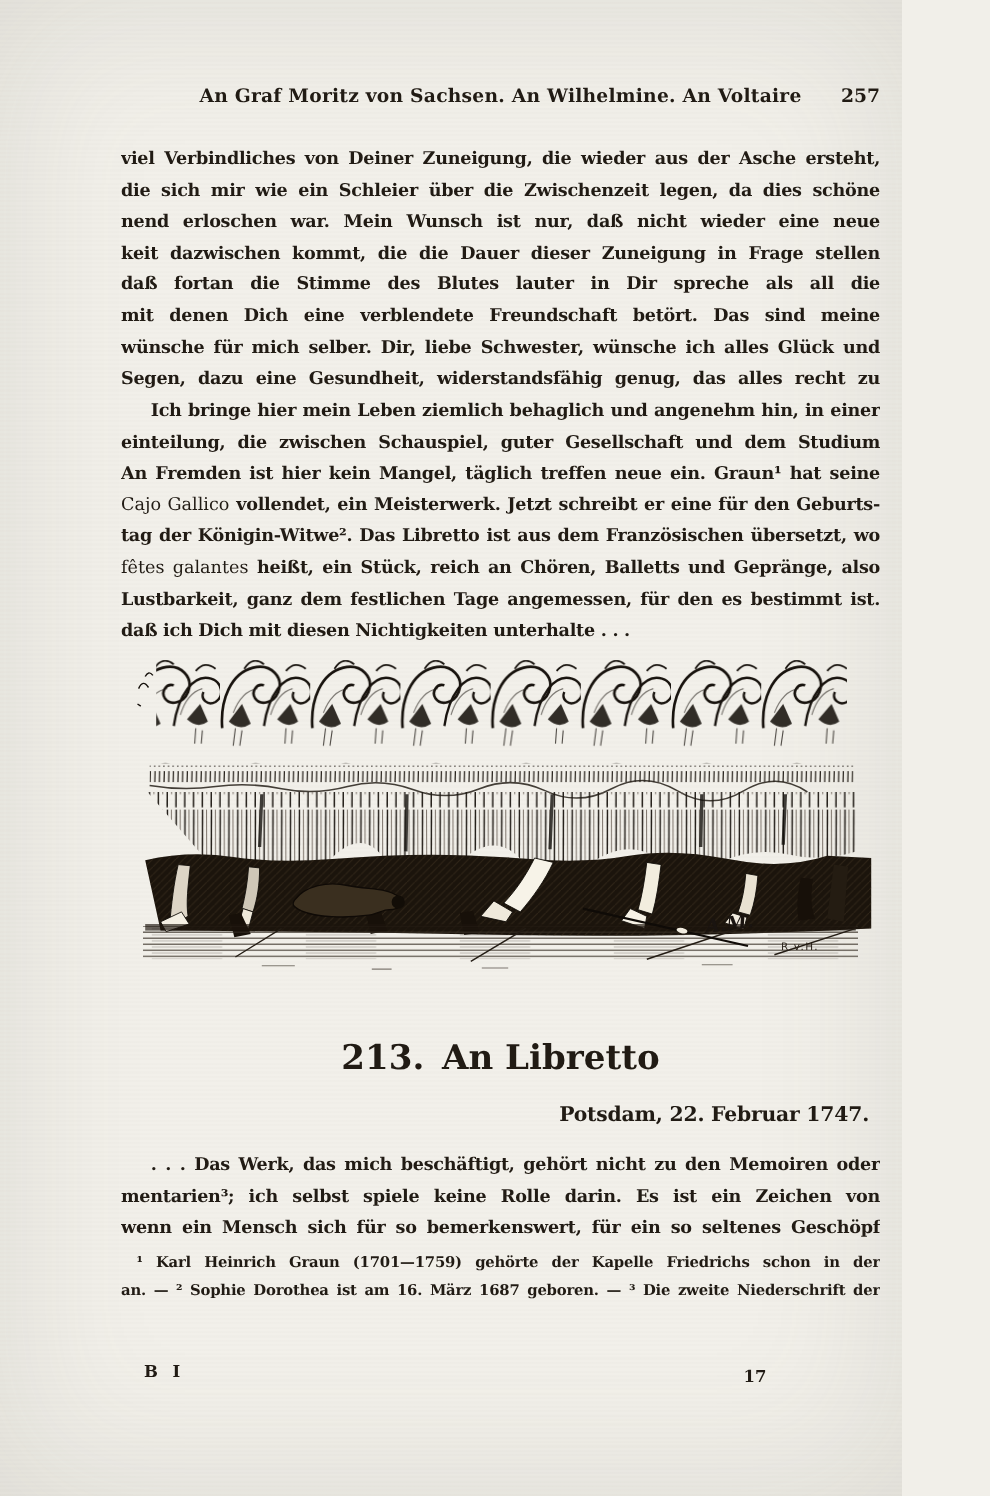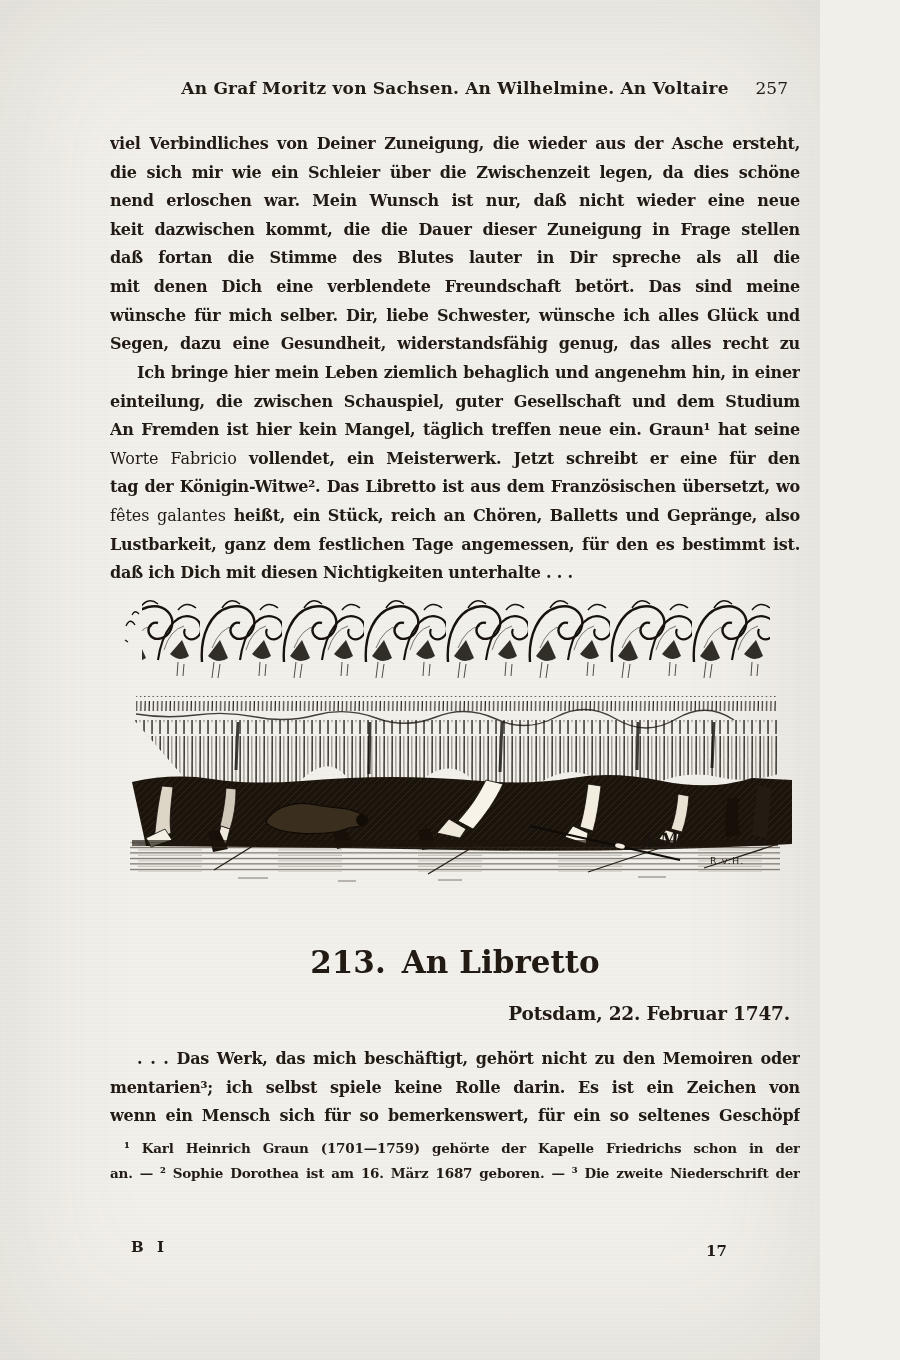--- a/index.html
+++ b/index.html
@@ -6,21 +6,21 @@
   body{width:900px;height:1360px;font-family:"DejaVu Serif",serif;color:#211b14;
        background:#f1efe9;}
   #page{position:relative;width:820px;height:1360px;overflow:hidden;
         background-color:#f2f0ea;
         background-image:repeating-linear-gradient(0deg, rgba(60,50,40,0.012) 0 2px, rgba(0,0,0,0) 2px 4px);
         box-shadow:inset 0 0 140px rgba(95,90,78,.14);}
   .abs{position:absolute;}
   
   #runhead{top:78px;left:110px;width:690px;height:22px;font-size:17px;font-weight:700;}
   #runhead .title{position:absolute;left:0;right:0;text-align:center;letter-spacing:.2px;}
-  #runhead .pgno{position:absolute;right:12px;top:0;font-weight:400;font-size:17px;}
+  #runhead .pgno{position:absolute;right:0;top:0;font-weight:700;font-size:17px;}
   
   .col{left:110px;width:690px;font-size:16px;font-weight:700;letter-spacing:-.25px;}
   .line{height:28.6px;line-height:28.6px;overflow:hidden;}
   .j{text-align:justify;text-align-last:justify;}
   .indent{text-indent:27px;}
   .antiqua{font-weight:400;letter-spacing:0;}
   #para1{top:130px;}
   #para2{top:359px;}
   #para3{top:1045px;}
   
@@ -29,21 +29,21 @@
   #heading{top:944px;left:110px;width:690px;text-align:center;font-size:31px;font-weight:700;}
   #heading .num{margin-right:16px;}
   #dateline{top:1003px;left:110px;width:690px;text-align:right;padding-right:10px;
             box-sizing:border-box;font-size:18.5px;font-weight:700;letter-spacing:-.2px;}
   
   #footnotes{top:1136px;left:110px;width:690px;font-size:13.5px;font-weight:700;letter-spacing:-.2px;}
   .fline{height:24.6px;line-height:24.6px;overflow:hidden;}
   .fline.first{text-indent:14px;}
   
   #sigmark{left:131px;top:1238px;font-size:15px;font-weight:700;letter-spacing:4px;}
-  #sheetno{left:676px;top:1242px;font-size:15px;font-weight:600;margin-left:30px;}
+  #sheetno{left:676px;top:1242px;font-size:15px;font-weight:600;}
 </style>
 </head>
 <body>
 
 <div id="page">
 
   <div id="runhead" class="abs">
     <span class="title">An Graf Moritz von Sachsen. An Wilhelmine. An Voltaire</span>
     <span class="pgno">257</span>
   </div>
@@ -56,21 +56,21 @@
     <div class="line j">daß fortan die Stimme des Blutes lauter in Dir spreche als all die Wahnvorstellungen,</div>
     <div class="line j">mit denen Dich eine verblendete Freundschaft betört. Das sind meine Neujahrs-</div>
     <div class="line j">wünsche für mich selber. Dir, liebe Schwester, wünsche ich alles Glück und allen</div>
     <div class="line j">Segen, dazu eine Gesundheit, widerstandsfähig genug, das alles recht zu genießen.</div>
   </div>
 
   <div id="para2" class="abs col">
     <div class="line j indent">Ich bringe hier mein Leben ziemlich behaglich und angenehm hin, in einer Tages-</div>
     <div class="line j">einteilung, die zwischen Schauspiel, guter Gesellschaft und dem Studium wechselt.</div>
     <div class="line j">An Fremden ist hier kein Mangel, täglich treffen neue ein. Graun¹ hat seine Oper</div>
-    <div class="line j"><span class="antiqua">Worte Fabricio</span><span> vollendet, ein Meisterwerk. Jetzt schreibt er eine für den Geburts-</span></div>
+    <div class="line j"><span class="antiqua">Cajo Gallico</span><span> vollendet, ein Meisterwerk. Jetzt schreibt er eine für den Geburts-</span></div>
     <div class="line j"><span>tag der Königin-Witwe². Das Libretto ist aus dem Französischen übersetzt, wo es </span></div>
     <div class="line j"><span class="antiqua">fêtes galantes</span><span> heißt, ein Stück, reich an Chören, Balletts und Gepränge, also eine</span></div>
     <div class="line j">Lustbarkeit, ganz dem festlichen Tage angemessen, für den es bestimmt ist. Verzeih,</div>
     <div class="line">daß ich Dich mit diesen Nichtigkeiten unterhalte . . .</div>
   </div>
 
   <div id="illus" class="abs">
     <svg width="678" height="290" viewBox="0 0 678 290" xmlns="http://www.w3.org/2000/svg">
       <defs>
         <pattern id="scrl" width="82" height="94" patternUnits="userSpaceOnUse">

